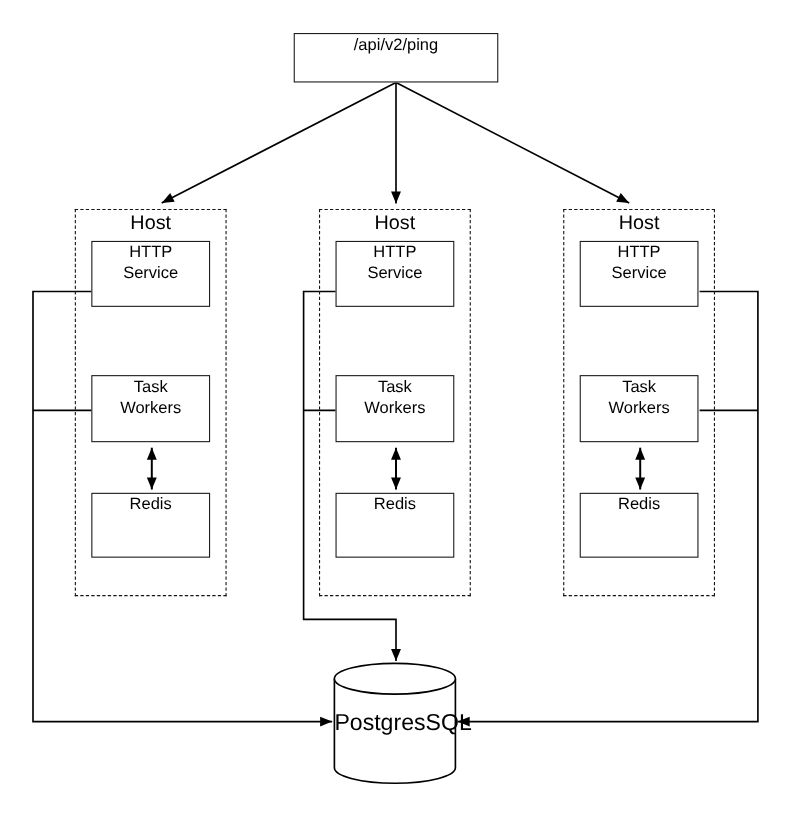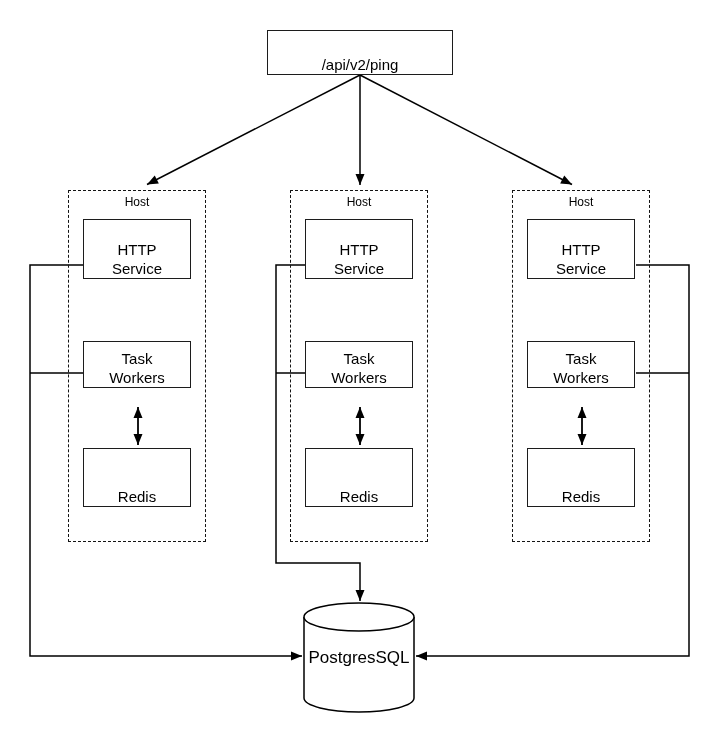--- a/index.html
+++ b/index.html
@@ -3,38 +3,38 @@
 <meta charset="utf-8">
 <style>
   html,body{margin:0;padding:0;background:#ffffff;}
   .canvas{
     position:relative;width:720px;height:741px;background:#ffffff;
     font-family:"Liberation Sans",sans-serif;color:#000000;overflow:hidden;
   }
   .overlay{position:absolute;left:0;top:0;z-index:1;}
   .node{
     position:absolute;box-sizing:border-box;background:#ffffff;
-    border:1.5px solid #1c1c1c;display:flex;align-items:flex-end;justify-content:center;
+    border:1.5px solid #1c1c1c;display:flex;align-items:flex-start;justify-content:center;
     text-align:center;z-index:2;font-size:15px;line-height:19px;
   }
   .entry{left:267px;top:30px;width:186px;height:45px;}
   .host{
     position:absolute;box-sizing:border-box;top:190px;width:138px;height:352px;
     border:1.7px dashed #141414;z-index:2;background:transparent;
   }
   .h0{left:68px;} .h1{left:290px;} .h2{left:512px;}
-  .host-label{text-align:center;font-size:12px;line-height:17px;padding-top:3px;}
+  .host-label{text-align:center;font-size:18px;line-height:17px;padding-top:3px;}
   .host .node{left:14px;width:108px;}
   .http{top:28px;height:60px;}
-  .task{top:150px;height:47px;}
+  .task{top:150px;height:61px;}
   .redis{top:257px;height:59px;}
   .wrap-label{display:inline-block;max-width:68px;}
   .db-label{
     position:absolute;left:304px;top:648px;width:110px;text-align:center;
-    z-index:2;font-size:17px;line-height:19px;
+    z-index:2;font-size:21px;line-height:19px;
   }
 </style>
 </head>
 <body>
 
 <div class="canvas">
 
   <svg class="overlay" width="720" height="741" viewBox="0 0 720 741">
     <defs>
       <marker id="arrowhead" markerWidth="13" markerHeight="10" refX="11.5" refY="5" orient="auto-start-reverse" markerUnits="userSpaceOnUse">

